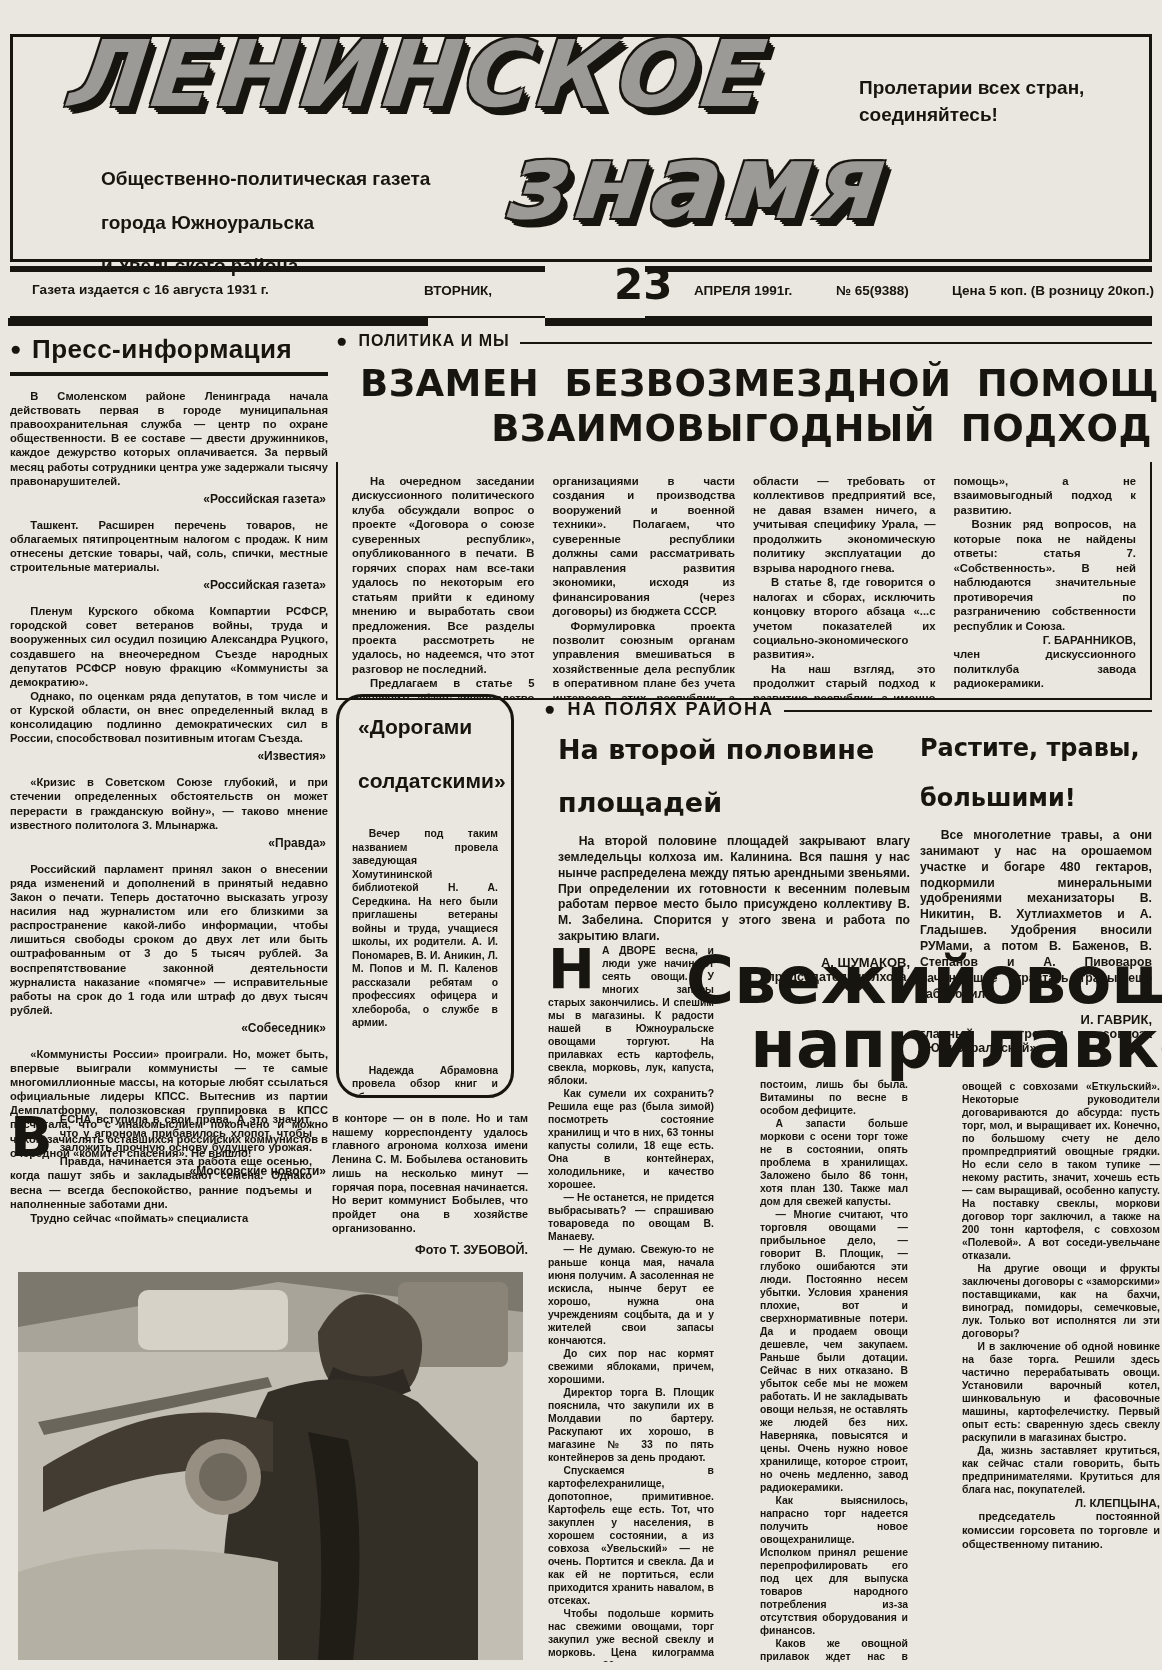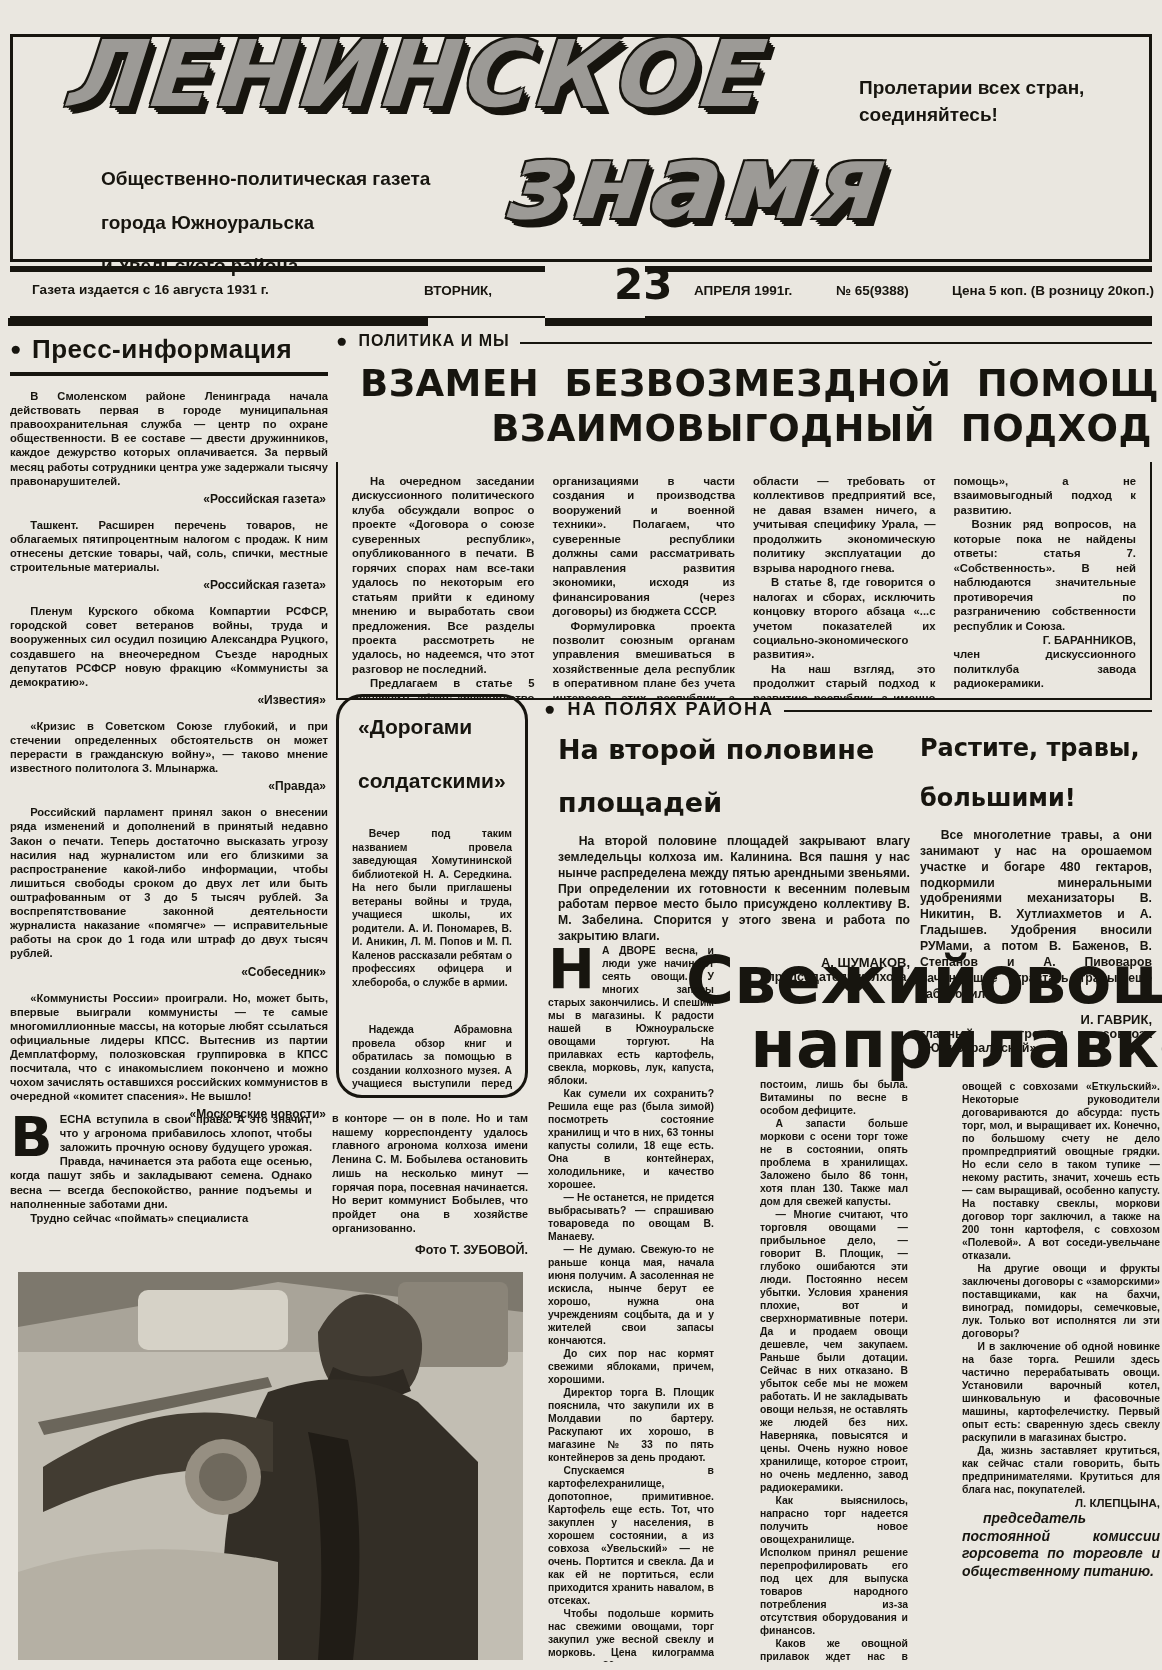--- a/index.html
+++ b/index.html
@@ -48,21 +48,21 @@
   .polit-h1{margin:10px 0 0 24px;font-size:37px;font-weight:900;word-spacing:12px;letter-spacing:.5px;font-family:"DejaVu Sans",sans-serif;white-space:nowrap;}
   .polit-h2{text-align:right;font-size:37px;font-weight:900;word-spacing:12px;letter-spacing:.5px;font-family:"DejaVu Sans",sans-serif;margin-top:2px;white-space:nowrap;}
   .polit-box{margin-top:12px;border-left:2px solid #17150f;border-right:2px solid #17150f;border-bottom:2px solid #17150f;
     padding:12px 14px;height:212px;overflow:hidden;}
   .polit-cols{column-count:4;column-gap:18px;font-size:11.3px;line-height:1.28;font-weight:bold;text-align:justify;}
   .polit-cols p.txt{text-indent:1.6em;}
   .sig-name{text-align:right;font-weight:900;}
   .sig-title{font-weight:900;text-align:justify;}
 
   
-  .soldier{position:absolute;left:336px;top:694px;width:192px;height:404px;border:3px solid #17150f;border-radius:26px;
+  .soldier{position:absolute;left:336px;top:694px;width:178px;height:404px;border:3px solid #17150f;border-radius:26px;
     padding:18px 13px 8px;box-sizing:border-box;overflow:hidden;}
   .soldier .t{font-size:21px;font-weight:900;margin-left:6px;}
   .soldier .t1{margin-bottom:30px;}
   .soldier .t2{margin-bottom:24px;}
   .soldier p.txt{font-size:10.4px;line-height:1.3;text-indent:1.6em;margin-top:34px;}
   .soldier .sig-name,.soldier .sig-title{font-size:11px;}
 
   
   .fields{position:absolute;left:544px;top:698px;width:608px;}
   .fields .sect-head{font-size:18px;letter-spacing:2px;}
@@ -96,21 +96,21 @@
   .veg-h .hl{display:flex;justify-content:center;font-size:66px;line-height:1;}
   .veg-l1{top:948px;}
   .veg-l2{top:1012px;padding-left:84px;box-sizing:border-box;}
   .vc{position:absolute;font-size:10.4px;line-height:1.25;font-weight:bold;text-align:justify;overflow:hidden;}
   .vc p{text-indent:1.5em;}
   .vc p.lead{text-indent:0;}
   .vcA{left:548px;top:944px;width:166px;height:718px;}
   .vcB{left:760px;top:1078px;width:148px;height:584px;}
   .vcC{left:962px;top:1080px;width:198px;height:582px;}
   .vc .sig-name{font-size:11.5px;}
-  .vc .sig-title{font-size:14px;font-style:italic;}
+  .vc .sig-title{font-size:11px;}
 </style>
 </head>
 <body>
 
 <div id="page">
 
   <div class="masthead">
     <div class="mast-title mast-l1">ЛЕНИНСКОЕ</div>
     <div class="mast-title mast-l2">знамя</div>
     <div class="mast-slogan">
@@ -146,20 +146,21 @@
     </div>
     <div class="press-underline"></div>
 
     <p class="txt jt">В Смоленском районе Ленинграда начала действовать первая в городе муниципальная правоохранительная служба — центр по охране общественности. В ее составе — двести дружинников, каждое дежурство которых оплачивается. За первый месяц работы сотрудники центра уже задержали тысячу правонарушителей.</p>
     <p class="src">«Российская газета»</p>
 
     <p class="txt jt">Ташкент. Расширен перечень товаров, не облагаемых пятипроцентным налогом с продаж. К ним отнесены детские товары, чай, соль, спички, местные строительные материалы.</p>
     <p class="src">«Российская газета»</p>
 
     <p class="txt jt">Пленум Курского обкома Компартии РСФСР, городской совет ветеранов войны, труда и вооруженных сил осудил позицию Александра Руцкого, создавшего на внеочередном Съезде народных депутатов РСФСР новую фракцию «Коммунисты за демократию».</p>
+    <p class="txt jt">Однако, по оценкам ряда депутатов, в том числе и от Курской области, он внес определенный вклад в консолидацию подлинно демократических сил в России, способствовал позитивным итогам Съезда.</p>
     <p class="src">«Известия»</p>
 
     <p class="txt jt">«Кризис в Советском Союзе глубокий, и при стечении определенных обстоятельств он может перерасти в гражданскую войну», — таково мнение известного политолога З. Млынаржа.</p>
     <p class="src">«Правда»</p>
 
     <p class="txt jt">Российский парламент принял закон о внесении ряда изменений и дополнений в принятый недавно Закон о печати. Теперь достаточно высказать угрозу насилия над журналистом или его близкими за распространение какой-либо информации, чтобы лишиться свободы сроком до двух лет или быть оштрафованным от 3 до 5 тысяч рублей. За воспрепятствование законной деятельности журналиста наказание «помягче» — исправительные работы на срок до 1 года или штраф до двух тысяч рублей.</p>
     <p class="src">«Собеседник»</p>
 
     <p class="txt jt">«Коммунисты России» проиграли. Но, может быть, впервые выиграли коммунисты — те самые многомиллионные массы, на которые любят ссылаться официальные лидеры КПСС. Вытеснив из партии Демплатформу, полозковская группировка в КПСС посчитала, что с инакомыслием покончено и можно чохом зачислять оставшихся российских коммунистов в очередной «комитет спасения». Не вышло!</p>
     <p class="src">«Московские новости»</p>

